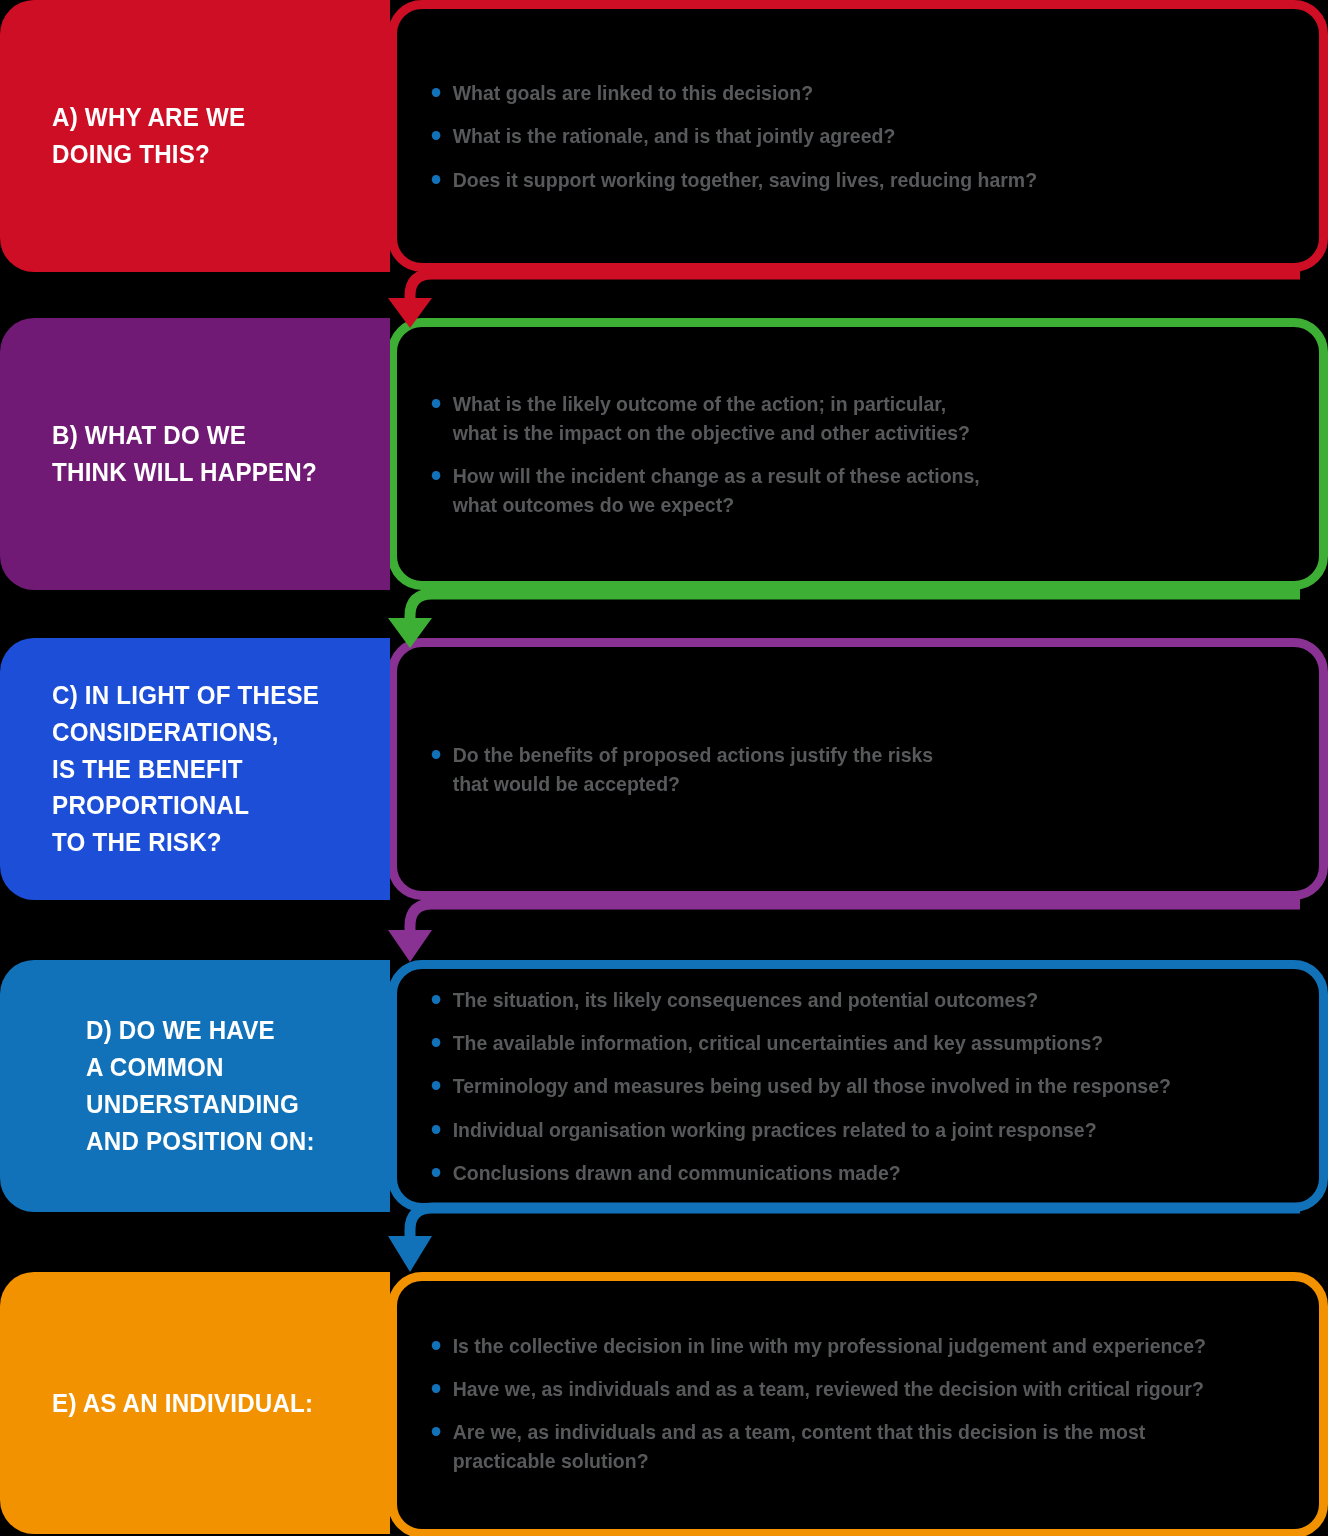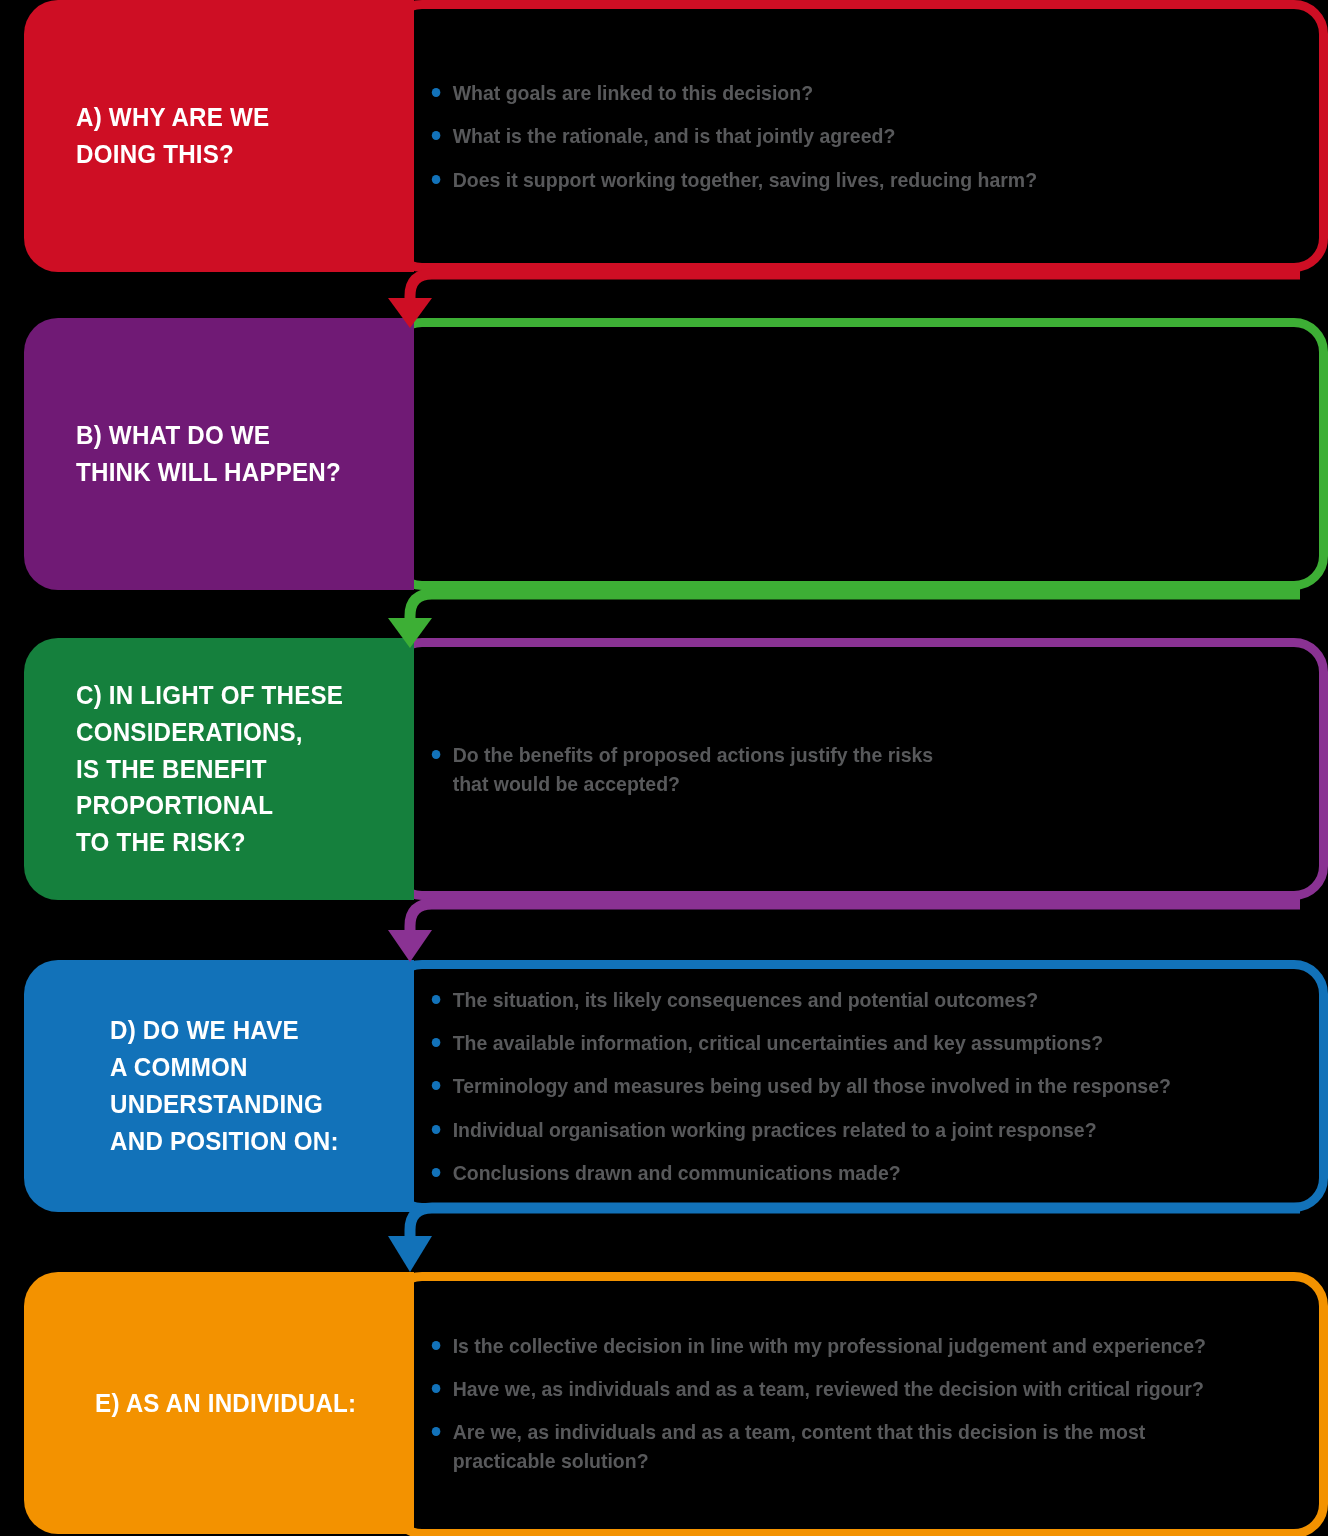--- a/index.html
+++ b/index.html
@@ -46,21 +46,20 @@
     position: absolute;
     left: 0;
     top: 0;
     width: 390px;
     height: 100%;
     border-radius: 34px 0 0 34px;
     box-sizing: border-box;
     display: flex;
     align-items: center;
     z-index: 3;
-    margin-left: 24px;
   }
 
   .label-text {
     color: #ffffff;
     font-weight: 700;
     font-size: 26px;
     line-height: 1.42;
     letter-spacing: 0.2px;
     padding: 0 20px 0 56px;
     text-transform: uppercase;
@@ -122,21 +121,21 @@
   .connector svg { display: block; }
 
   
   #row-a      { top: 0px;    height: 272px; }
   #row-b      { top: 318px;  height: 272px; }
   #row-c      { top: 638px;  height: 262px; }
   #row-d      { top: 960px;  height: 252px; }
   #row-e      { top: 1272px; height: 262px; }
 
   #row-e .panel { bottom: -4px; }
-  #row-e .label-block { height: 262px; padding-left: 19px; }
+  #row-e .label-block { height: 262px; }
 
   #conn-a { top: 258px; height: 72px; }
   #conn-b { top: 578px; height: 72px; }
   #conn-c { top: 888px; height: 76px; }
   #conn-d { top: 1192px; height: 90px; }
 
   
   #row-c .label-block { align-items: center; }
 </style>
 </head>
@@ -160,41 +159,47 @@
   <div class="connector" id="conn-a">
     <svg width="1328" height="72" viewBox="0 0 1328 72">
       <path d="M 432 16 L 1300 16" stroke="#ce0e24" stroke-width="11" fill="none" stroke-linecap="butt"></path>
       <path d="M 432 16 Q 410 16 410 38 L 410 44" stroke="#ce0e24" stroke-width="11" fill="none"></path>
       <polygon points="388,40 432,40 410,70" fill="#ce0e24"></polygon>
     </svg>
   </div>
 
   <div class="row" id="row-b">
     <div class="panel" id="panel-b" style="border-color: rgb(61, 175, 53);"></div>
+    <ul class="bullets">
+      <li class="bullet">What is the likely outcome of the action; in particular,
+what is the impact on the objective and other activities?</li>
+      <li class="bullet">How will the incident change as a result of these actions,
+what outcomes do we expect?</li>
+    </ul>
     <div class="label-block" id="label-b" style="background: #701a75;">
       <div class="label-text">B) WHAT DO WE
 THINK WILL HAPPEN?</div>
     </div>
   </div>
 
   <div class="connector" id="conn-b">
     <svg width="1328" height="72" viewBox="0 0 1328 72">
       <path d="M 432 16 L 1300 16" stroke="#3daf35" stroke-width="11" fill="none"></path>
       <path d="M 432 16 Q 410 16 410 38 L 410 44" stroke="#3daf35" stroke-width="11" fill="none"></path>
       <polygon points="388,40 432,40 410,70" fill="#3daf35"></polygon>
     </svg>
   </div>
 
   <div class="row" id="row-c">
     <div class="panel" id="panel-c" style="border-color: rgb(138, 50, 147);"></div>
     <ul class="bullets">
       <li class="bullet">Do the benefits of proposed actions justify the risks
 that would be accepted?</li>
     </ul>
-    <div class="label-block" id="label-c" style="background: #15803d;">
+    <div class="label-block" id="label-c" style="background: #1d4ed8;">
       <div class="label-text">C) IN LIGHT OF THESE
 CONSIDERATIONS,
 IS THE BENEFIT
 PROPORTIONAL
 TO THE RISK?</div>
     </div>
   </div>
 
   <div class="connector" id="conn-c">
     <svg width="1328" height="76" viewBox="0 0 1328 76">

